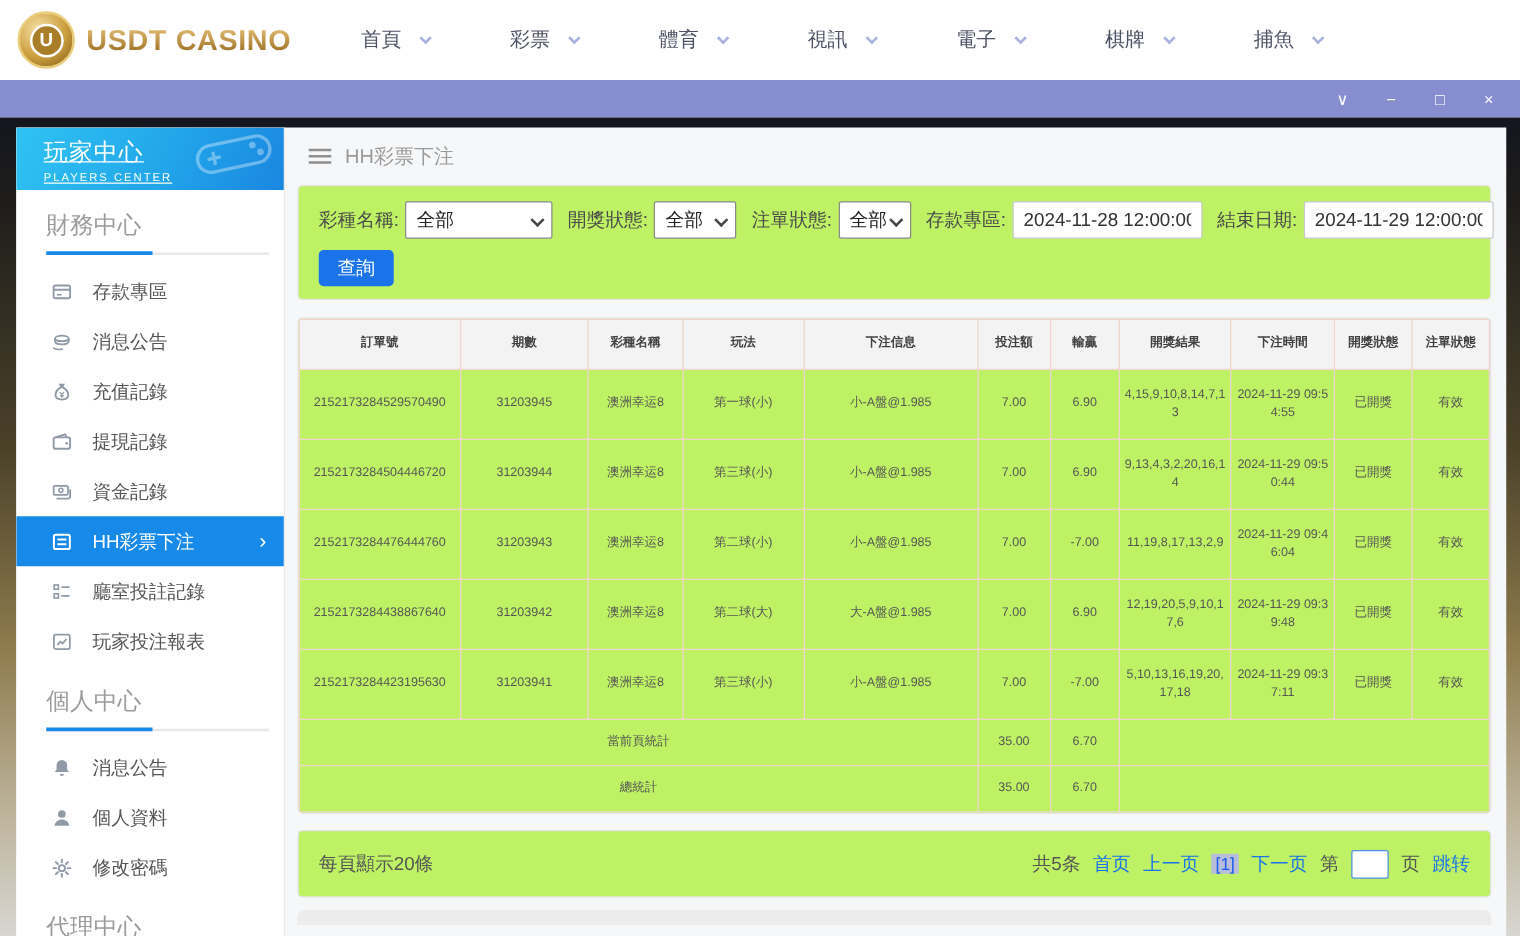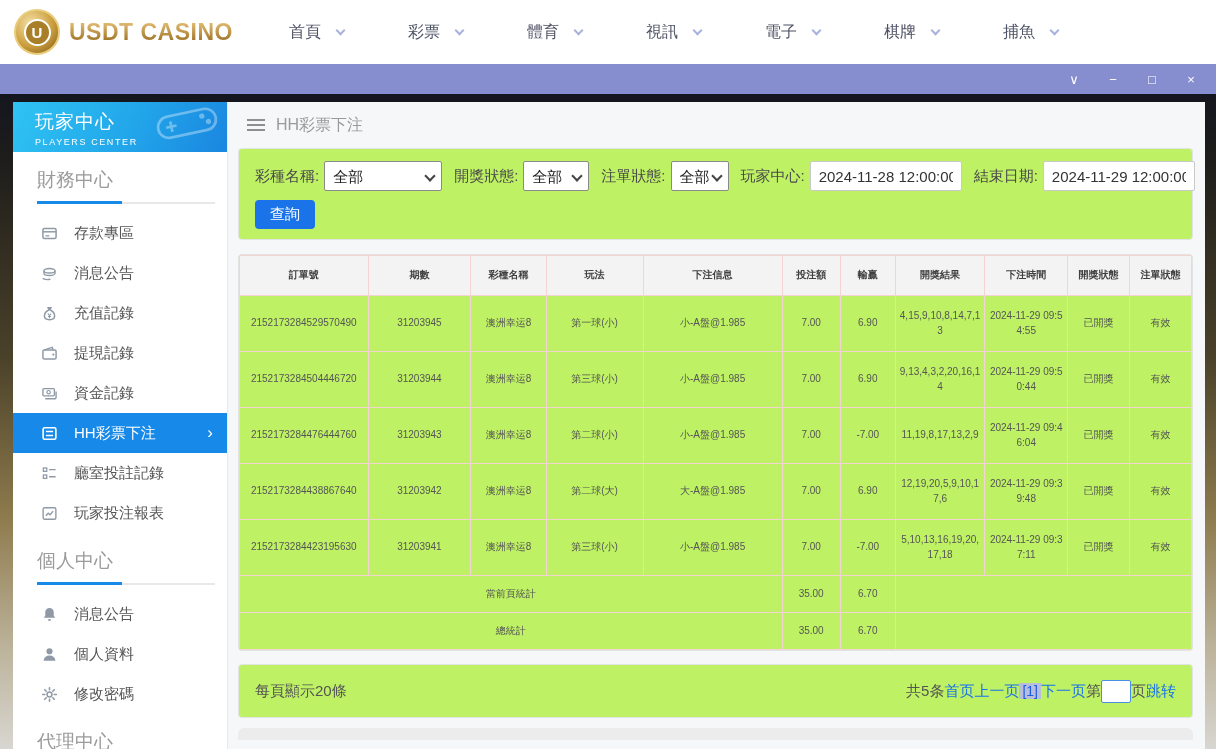--- a/index.html
+++ b/index.html
@@ -41,20 +41,21 @@
     height:655px; padding:8px 11px 0 13px;
     background:linear-gradient(180deg,#14161f 0%,#1e1d1b 10%,#4a4129 40%,#8f7c4e 65%,#bdb49c 85%,#d8d6d1 100%);
   }
   .window { display:flex; height:100%; background:#f6f7f9; overflow:hidden; }
 
   
   .sidebar { width:215px; flex-shrink:0; background:#fff; border-right:1px solid #e9e9e9; }
   .side-header {
     height:50px; padding:7px 8px 0 22px; position:relative; overflow:hidden; color:#fff;
     background:linear-gradient(115deg,#2fc3f3 0%,#22a6ea 55%,#1a86e0 100%);
+    text-decoration:underline;
   }
   .side-title { font-size:19px; letter-spacing:1px; }
   .side-sub { font-size:9px; letter-spacing:1.6px; margin-top:2px; }
   .side-deco { position:absolute; right:8px; top:4px; width:64px; opacity:.35; transform:rotate(-12deg); }
   .sec-title { font-size:19px; color:#9b9b9b; padding:15px 0 9px 24px; }
   .sec-line { height:2px; background:#e8e8e8; margin:0 12px 9px 24px; position:relative; }
   .sec-line::before { content:""; position:absolute; left:0; top:-1px; width:85px; height:3px; background:#1789e6; }
   .side-item { height:40px; display:flex; align-items:center; padding:0 14px 0 28px; font-size:15px; color:#555; cursor:pointer; }
   .side-item .ico { width:17px; height:17px; margin-right:16px; color:#8f9aa6; flex-shrink:0; }
   .side-item .ico svg { width:100%; height:100%; display:block; }
@@ -81,21 +82,21 @@
   .search-btn { margin-top:9px; height:29px; background:#1a73e8; color:#fff; border:none; border-radius:4px; font-size:15px; padding:0 15px; cursor:pointer; font-family:inherit; }
 
   .table-panel { margin-top:14px; overflow:hidden; }
   table { width:100%; border-collapse:collapse; table-layout:fixed; font-size:10px; color:#555; }
   th,td { border:1px solid #f4d3d3; text-align:center; word-break:break-all; line-height:1.45; }
   thead th { background:#f3f3f3; color:#3f3f3f; font-weight:bold; height:40px; padding:0 1px; }
   tr.data-row td { height:56px; padding:2px 3px; }
   tr.summary-row td { height:37px; padding:0 3px; }
 
   .footer-panel { margin-top:13px; height:54px; display:flex; align-items:center; justify-content:space-between; padding:0 16px; font-size:15px; color:#555; }
-  .pager { display:flex; align-items:center; }
+  .pager { display:flex; align-items:center; gap:10px; }
   .pager a { color:#1a73e8; text-decoration:none; cursor:pointer; }
   .cur-page { background:#b7bdda; color:#1a5be8; padding:0 3px; font-size:14px; cursor:pointer; }
   .jump-input { width:30px; height:23px; border:1px solid #4a90e2; border-radius:2px; }
   .bottom-bar { margin-top:10px; height:12px; background:#ececec; border-radius:6px 6px 0 0; }
 </style>
 </head>
 <body>
 
 <div class="navbar">
   <div class="brand">
@@ -285,21 +286,21 @@
       </div>
 
       <div class="panel filter-panel">
         <div class="filter-row">
           <span class="flabel">彩種名稱:</span>
           <span class="sel-wrap"><select id="lottery-select"><option>全部</option></select></span>
           <span class="flabel">開獎狀態:</span>
           <span class="sel-wrap"><select id="draw-status-select"><option>全部</option></select></span>
           <span class="flabel">注單狀態:</span>
           <span class="sel-wrap"><select id="order-status-select"><option>全部</option></select></span>
-          <span class="flabel">玩家中心:</span>
+          <span class="flabel">存款專區:</span>
           <input class="date-input" value="2024-11-28 12:00:00" style="">
           <span class="flabel">結束日期:</span>
           <input class="date-input" value="2024-11-29 12:00:00" style="">
         </div>
         <button class="search-btn">查詢</button>
       </div>
 
       <div class="panel table-panel">
         <table id="bets-table">
             <colgroup>

